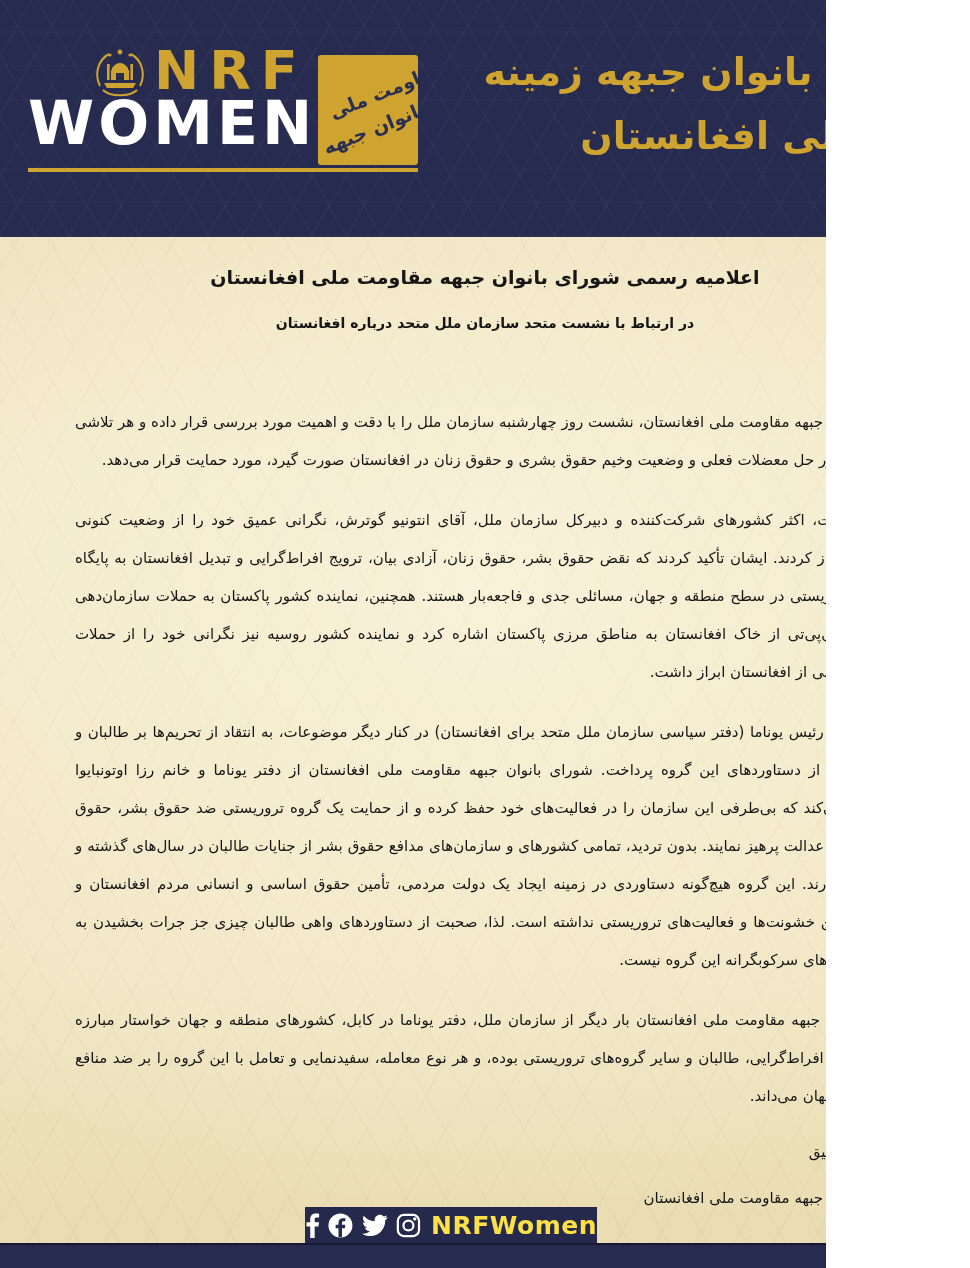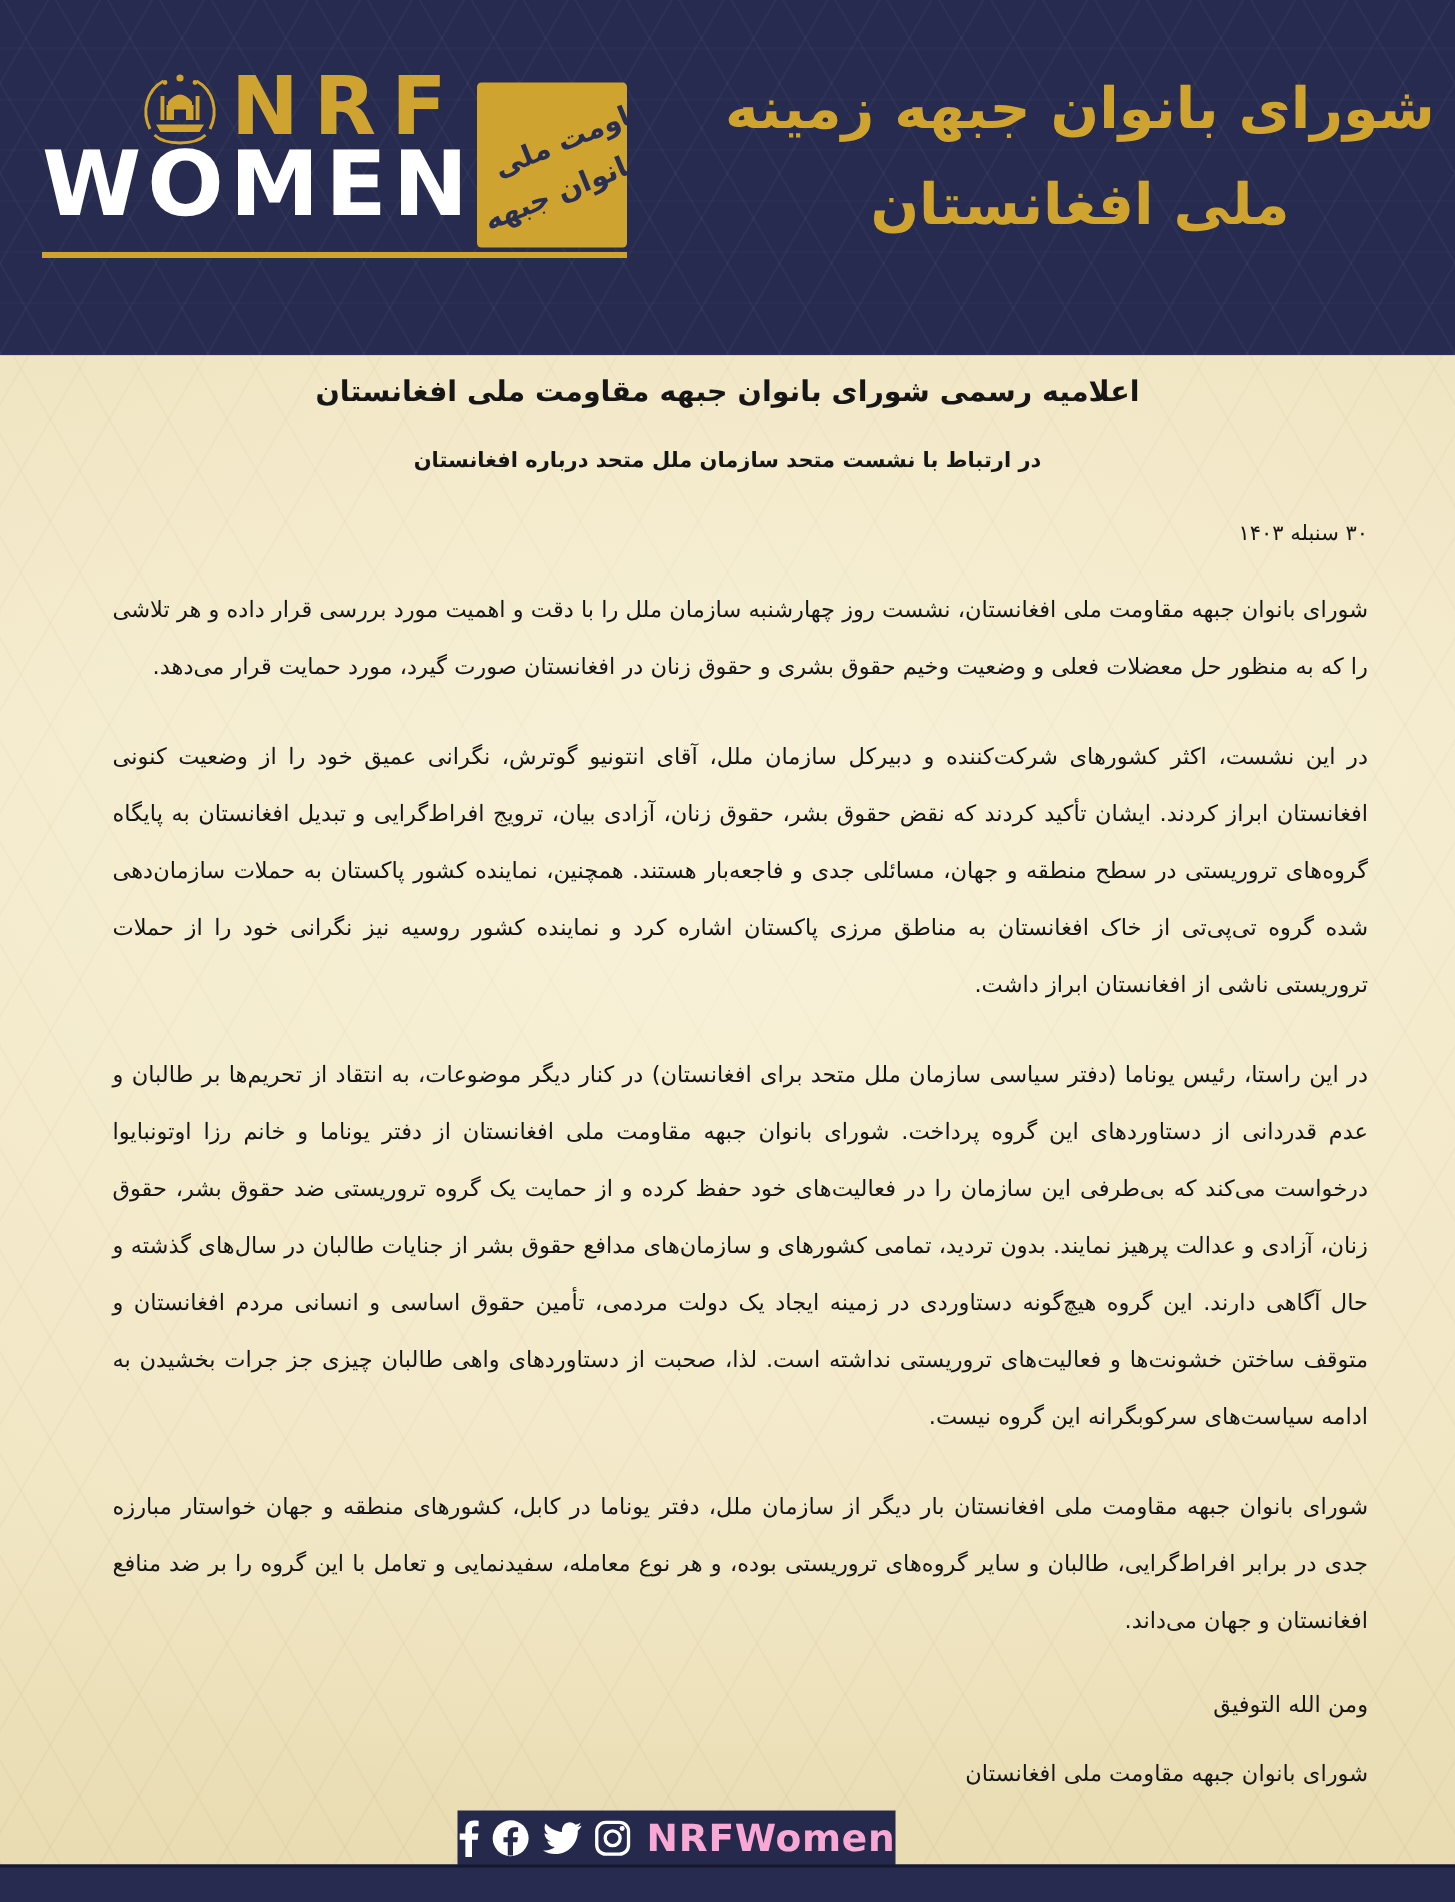--- a/index.html
+++ b/index.html
@@ -1,18 +1,18 @@
 <!DOCTYPE html>
 <html><head>
 <meta charset="utf-8">
 <style>
   html,body{margin:0;padding:0;}
   .page{
     position:relative;
-    width:970px;height:1268px;
+    width:826px;height:1268px;
     overflow:hidden;
     font-family:"DejaVu Sans", sans-serif;
     background:#f0e5c2;
   }
   
   .header{
     position:absolute;left:0;top:0;width:970px;height:237px;
     background-color:#262b4f;
     background-image:
       repeating-linear-gradient(60deg, rgba(255,255,255,0.030) 0 1.5px, transparent 1.5px 30px),
@@ -45,21 +45,21 @@
   .calligraphy .c1{left:8px;top:24px;}
   .calligraphy .c2{left:2px;top:62px;}
   .org-title{
     position:absolute;left:480px;top:40px;width:480px;
     text-align:center;color:#cfa32f;font-weight:bold;
     font-size:38px;line-height:64px;direction:rtl;
   }
   
   .doc{
     position:absolute;left:0;top:237px;width:970px;height:1006px;
-    box-sizing:border-box;padding:10px 58px 0 58px;
+    box-sizing:border-box;padding:26px 58px 0 58px;
     direction:rtl;color:#161616;
     background-color:#f0e5c2;
     background-image:
       radial-gradient(ellipse 120% 90% at 50% 35%, rgba(255,250,230,0.55), rgba(255,250,230,0) 70%),
       repeating-linear-gradient(60deg, rgba(150,120,60,0.05) 0 1.5px, transparent 1.5px 34px),
       repeating-linear-gradient(-60deg, rgba(150,120,60,0.05) 0 1.5px, transparent 1.5px 34px),
       linear-gradient(180deg, #eee2bd 0%, #f2e8c9 25%, #f0e5c2 75%, #e9dcb2 100%);
   }
   .doc-title{
     text-align:center;font-size:19px;font-weight:bold;margin:0 0 22px 0;line-height:1.5;
@@ -77,21 +77,21 @@
   .doc .closing{margin:17px 0 16px 0;font-size:15px;line-height:30px;text-align:right;}
   .doc .signature{margin:0;font-size:15px;line-height:30px;text-align:right;}
   
   .social-box{
     position:absolute;left:305px;top:1207px;width:292px;height:37px;
     background:#252a4c;display:flex;align-items:center;justify-content:center;
     gap:8px;
   }
   .social-box svg{display:block;}
   .handle{
-    color:#f9a8d4;font-weight:800;font-size:25px;line-height:1;margin-left:2px;
+    color:#fde047;font-weight:800;font-size:25px;line-height:1;margin-left:2px;
     letter-spacing:0.5px;
   }
   .bottom-bar{
     position:absolute;left:0;top:1243px;width:970px;height:25px;
     background:#262b4f;border-top:2px solid #15182e;box-sizing:border-box;
   }
 </style>
 </head>
 <body>
 

